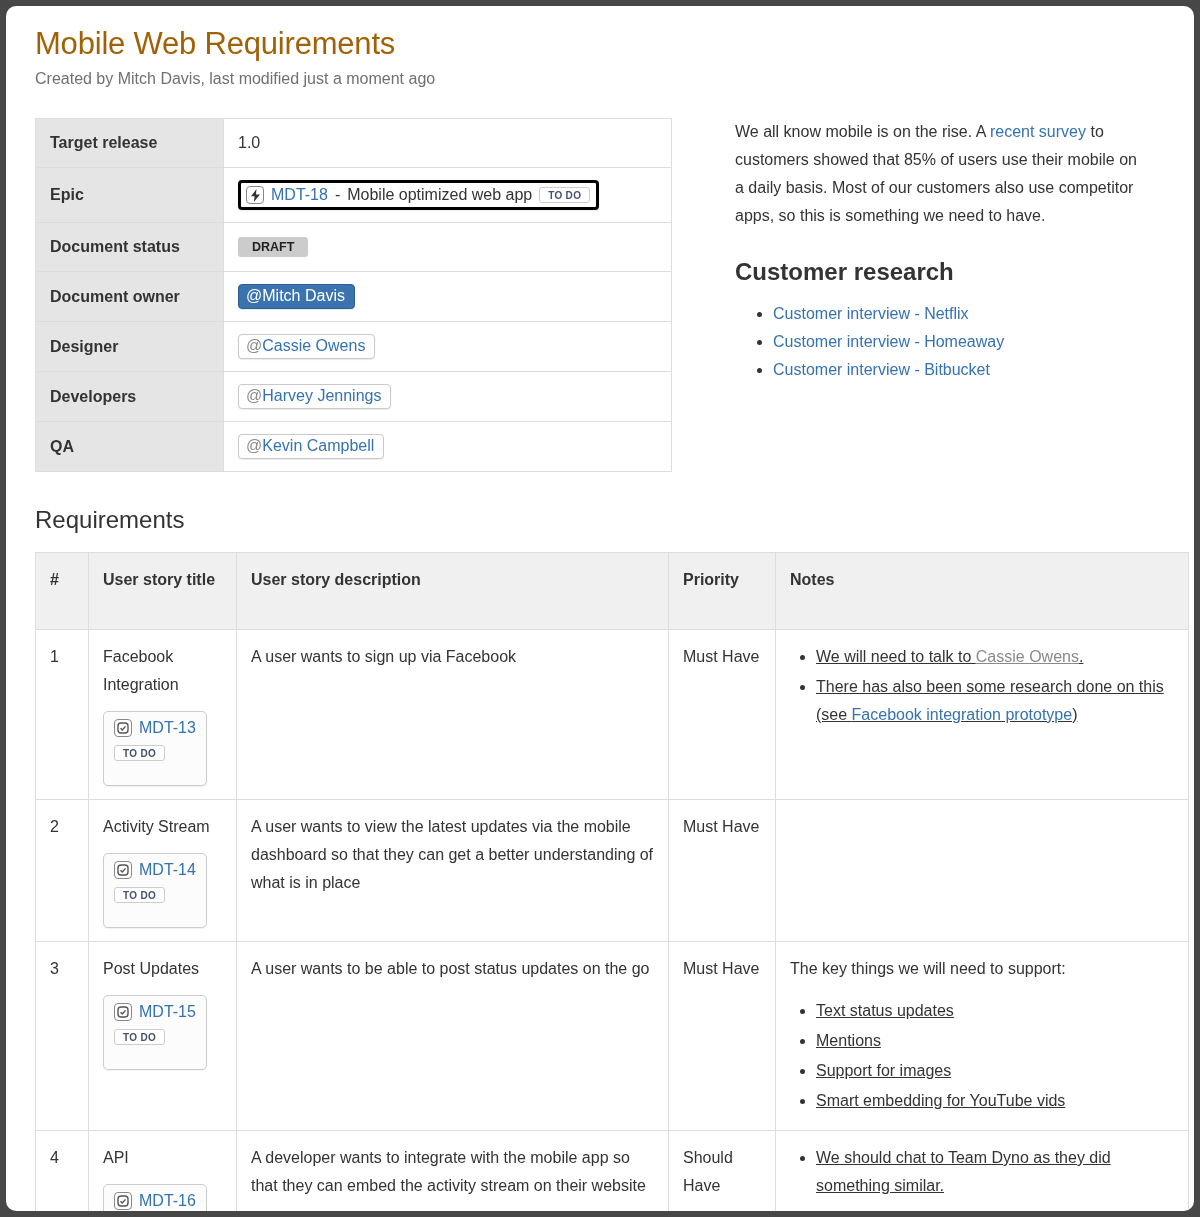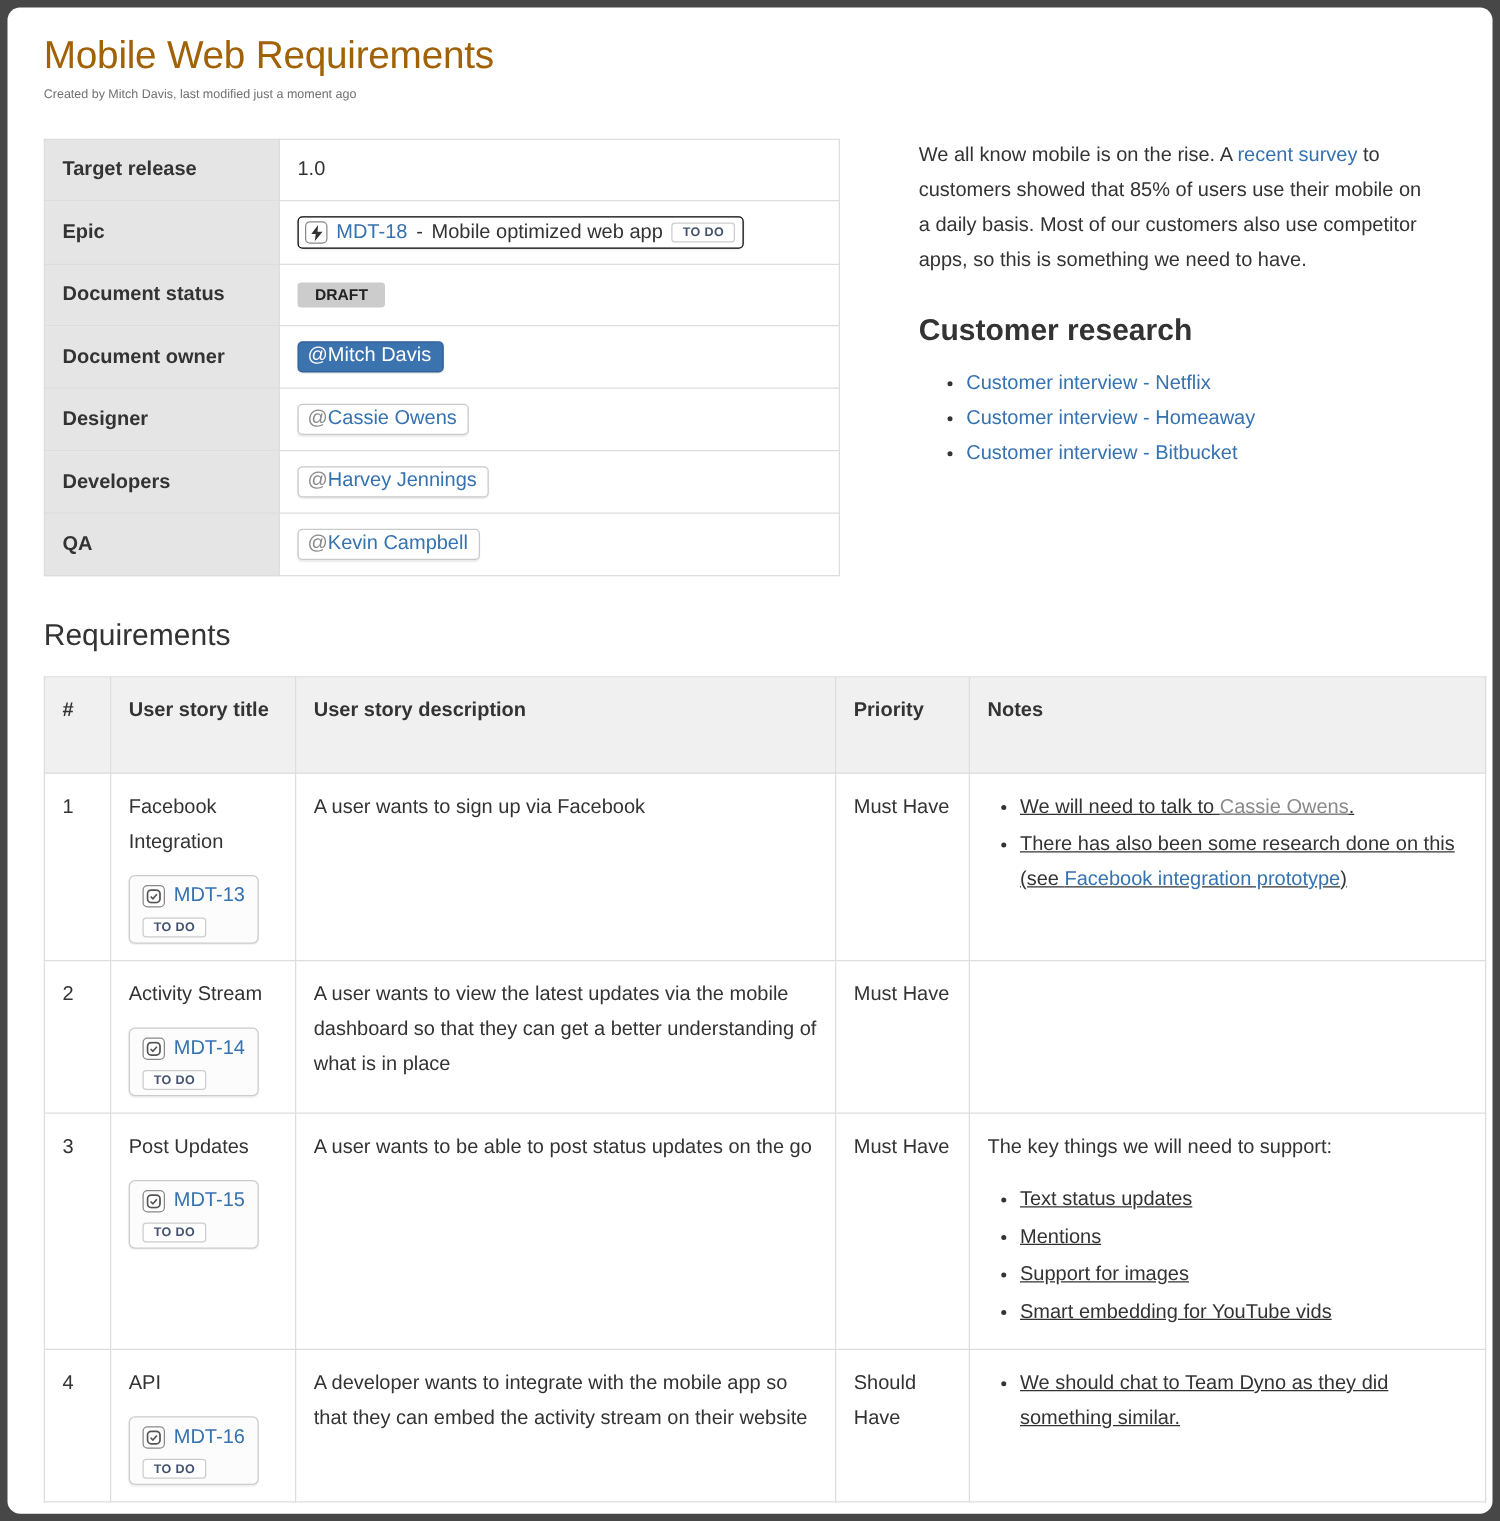--- a/index.html
+++ b/index.html
@@ -23,21 +23,21 @@
   
   .page-title {
     margin: 0 0 8px 0;
     font-size: 31px;
     font-weight: 400;
     color: #a16207;
     letter-spacing: -0.2px;
   }
   .byline {
     margin: 0 0 30px 0;
-    font-size: 10px;
+    font-size: 16px;
     color: #707070;
   }
   
   .top-section { display: flex; align-items: flex-start; }
   
   .props-table {
     border-collapse: collapse;
     width: 637px;
     font-size: 16px;
   }
@@ -73,21 +73,21 @@
     border-radius: 3px;
     padding: 3px 14px;
     font-size: 12.5px;
     font-weight: bold;
     color: #222;
   }
   .epic-card {
     display: inline-flex;
     align-items: center;
     gap: 7px;
-    border: 1px solid #000000;
+    border: 3px solid #000000;
     border-radius: 4px;
     background: #fff;
     padding: 3px 6px 3px 5px;
     box-shadow: 0 1px 2px rgba(0,0,0,0.08);
     font-size: 16px;
     white-space: nowrap;
   }
   .issue-type-box {
     display: inline-flex;
     align-items: center;
@@ -176,21 +176,21 @@
   .col-title { width: 148px; }
   .col-desc  { width: 432px; }
   .col-pri   { width: 107px; }
   .col-notes { width: 413px; }
   .issue-card {
     display: inline-block;
     margin-top: 12px;
     border: 1px solid #ccc;
     border-radius: 5px;
     background: #fcfcfc;
-    padding: 7px 10px 4px;
+    padding: 7px 10px 24px;
     box-shadow: 0 1px 1px rgba(0,0,0,0.06);
     line-height: normal;
   }
   .issue-card .issue-line {
     display: flex;
     align-items: center;
     gap: 7px;
     margin-bottom: 6px;
   }
   .notes-list {

